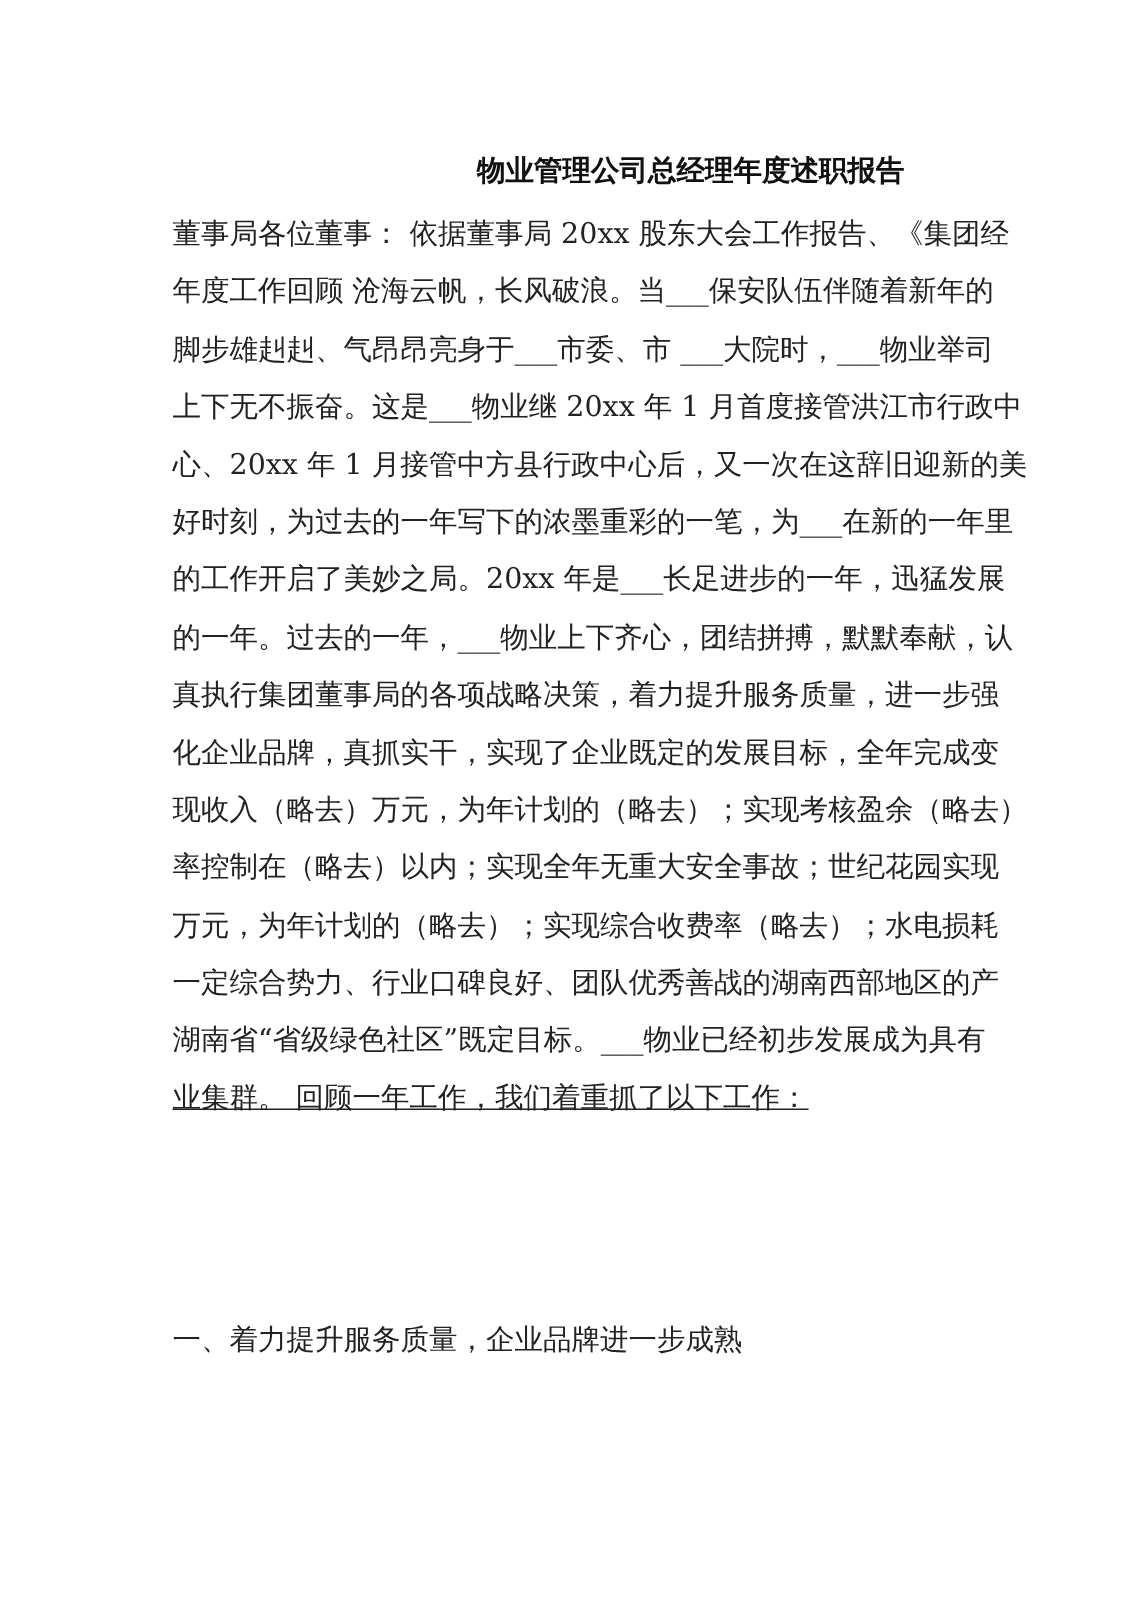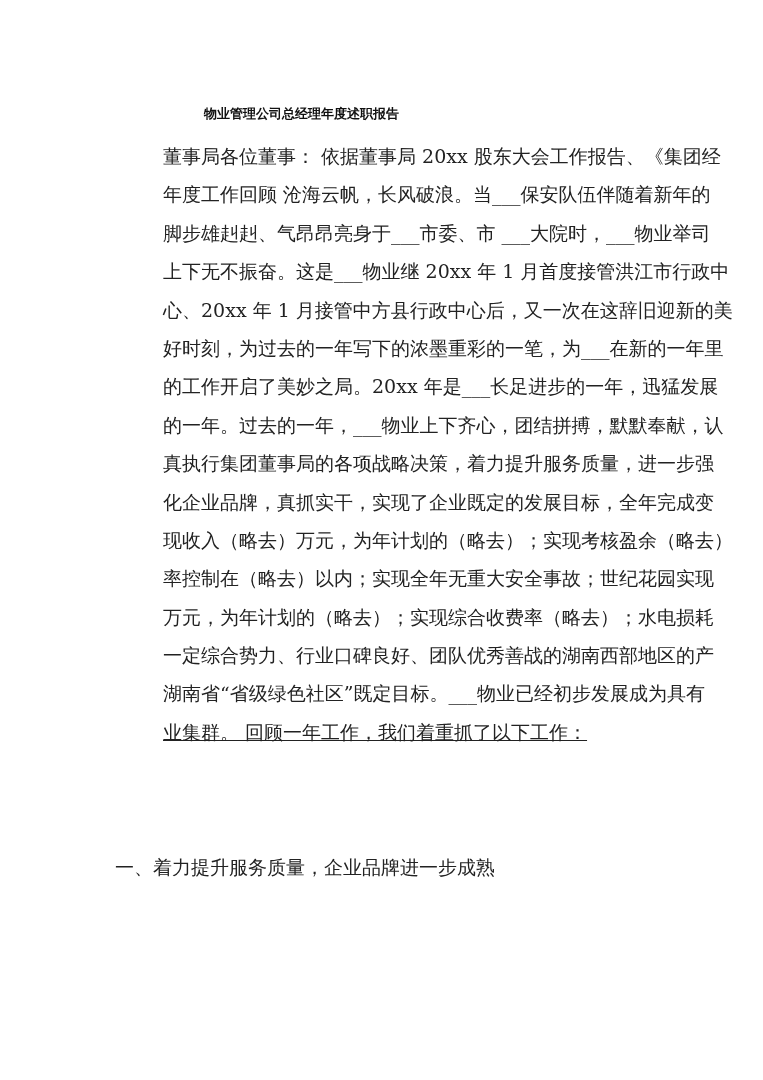--- a/index.html
+++ b/index.html
@@ -20,54 +20,53 @@
       top: 0;
       width: 763px;
       height: 1080px;
       background: #ffffff;
     }
     .title {
       position: absolute;
       left: 0;
       top: 100px;
       width: 603px;
-      text-align: center;
+      text-align: right;
       font-family: "DejaVu Sans", "Liberation Sans", sans-serif;
       font-weight: bold;
-      font-size: 13px;
+      font-size: 19px;
       line-height: 28px;
       color: #111111;
       letter-spacing: 0px;
     }
     .body-text {
       position: absolute;
       left: 115px;
       top: 137px;
       width: 535px;
       font-family: "DejaVu Serif", "Liberation Serif", serif;
       font-size: 19px;
       line-height: 38.4px;
       color: #222222;
     }
     .line {
       display: block;
       white-space: nowrap;
       height: 38.4px;
       text-align: justify;
       text-align-last: justify;
-      margin-left: 48px;
     }
     .line.last {
       text-align-last: left;
       text-decoration: underline;
     }
     .section-heading {
       position: absolute;
       left: 115px;
-      top: 848px;
+      top: 874px;
       font-family: "DejaVu Serif", "Liberation Serif", serif;
       font-size: 19px;
       line-height: 38px;
       color: #222222;
       white-space: nowrap;
     }
   </style>
 </head>
 <body>
 

